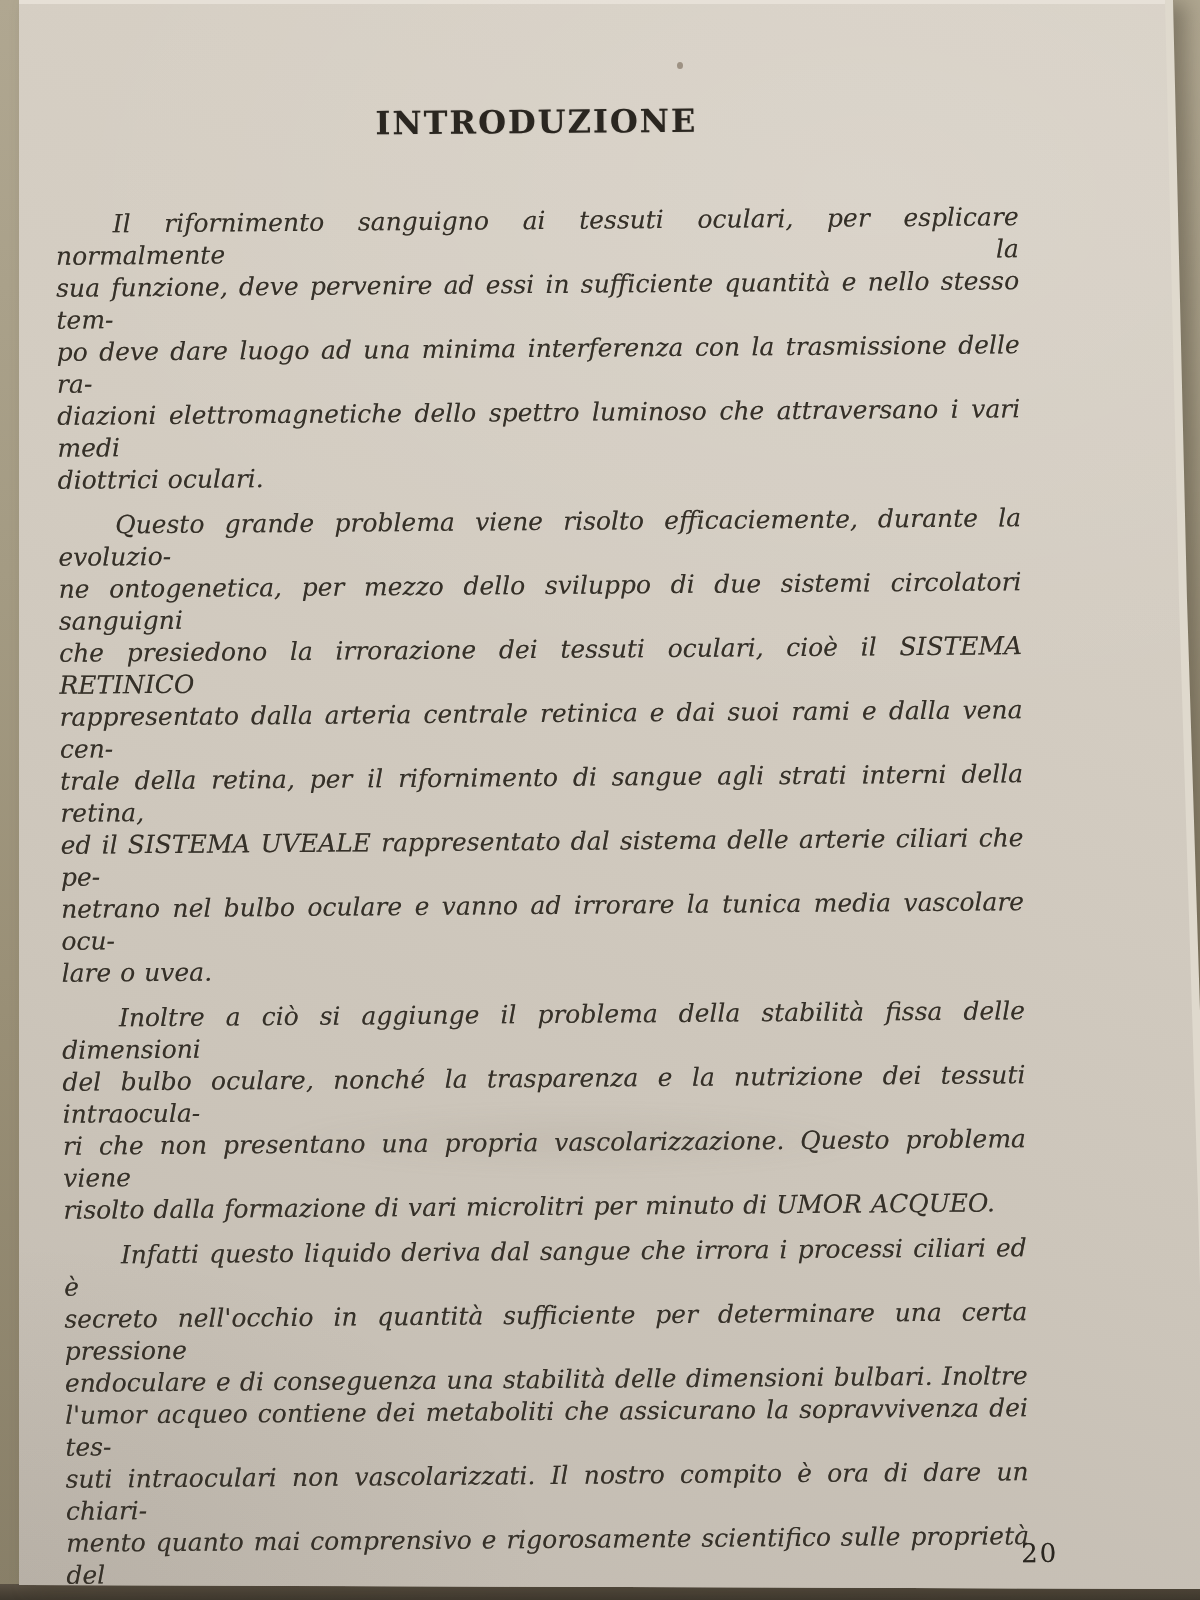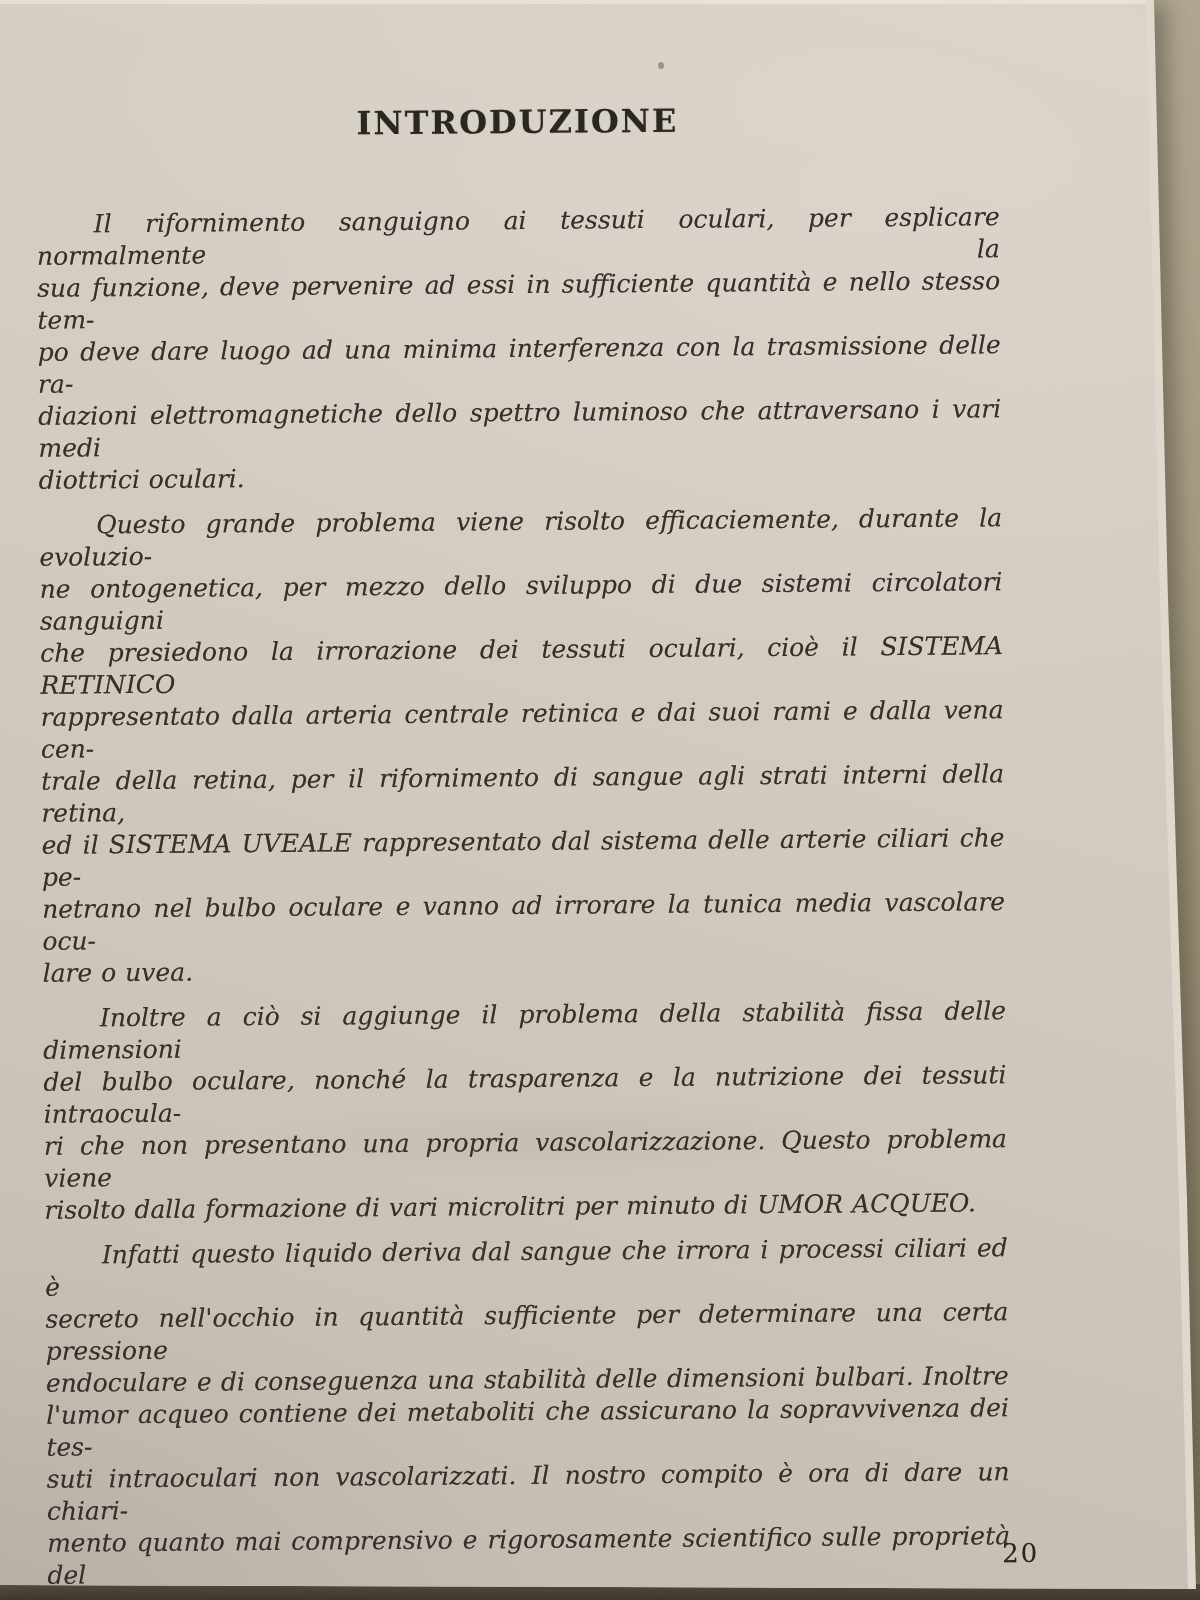--- a/index.html
+++ b/index.html
@@ -21,20 +21,21 @@
     position: absolute; left: 0; right: 0; bottom: 0; height: 16px;
     background: linear-gradient(to bottom, #5a5144, var(--edge_strip, #4a4236) 55%, #3e382e);
   }
 
   .sheet-wrap {
     position: absolute; inset: 0;
     filter: drop-shadow(12px 3px 10px rgba(58,50,38,.40));
   }
   .sheet-clip {
     clip-path: polygon(0 0, 1146px 0, 1160px 600px, 1179px 1200px, 1188px 1589px, 0 1585px);
+    margin-left: 19px;
   }
   
   .sheet-edge {
     position: absolute; inset: 0;
     transform: translateX(8px);
     background: var(--page_edge, #dfd9cd);
   }
   
   .sheet {
     position: absolute; inset: 0;

